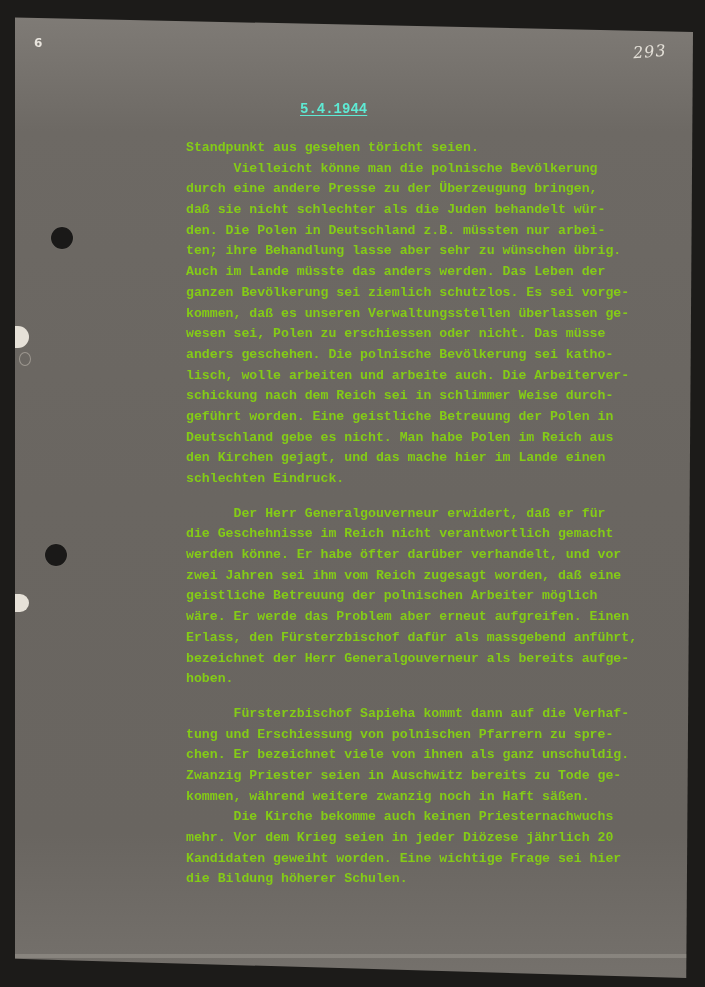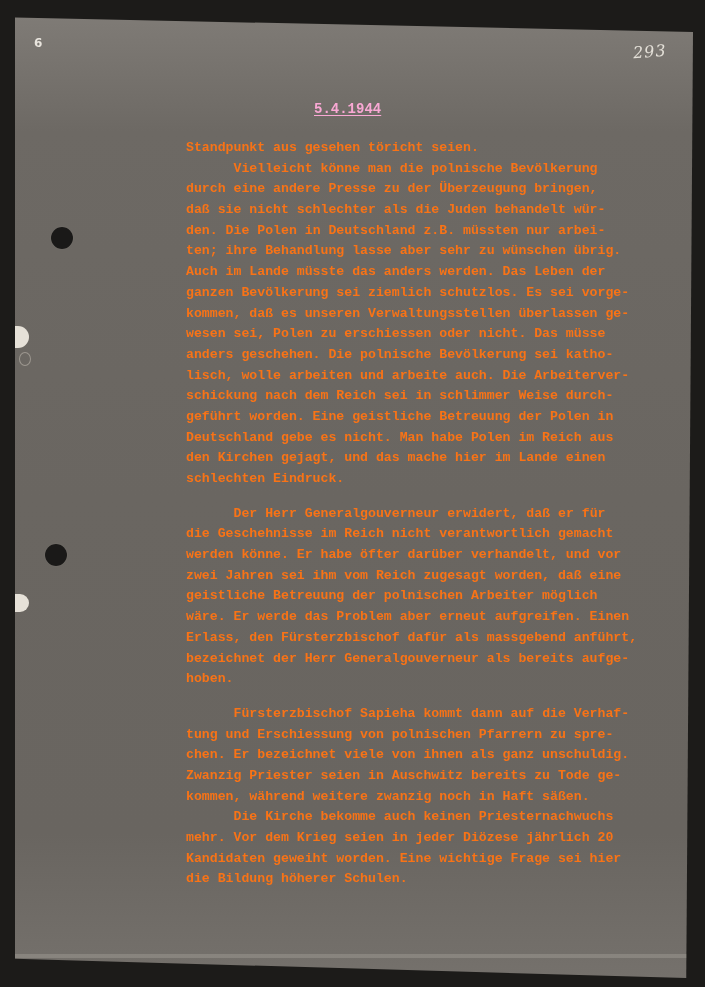--- a/index.html
+++ b/index.html
@@ -66,34 +66,33 @@
       color: #e4e0d8;
       font-family: "DejaVu Serif", serif;
       font-style: italic;
       font-size: 16px;
       letter-spacing: 1px;
     }
     .date {
       position: absolute;
       left: 300px;
       top: 101px;
-      color: #f9a8d4;
+      color: #5eead4;
       font-family: "Liberation Mono", monospace;
       font-weight: bold;
       font-size: 14px;
       text-decoration: underline;
       text-underline-offset: 2px;
-      margin-left: 14px;
     }
     .body-text {
       position: absolute;
       left: 186px;
       top: 138px;
       width: 480px;
-      color: #f97316;
+      color: #84cc16;
       font-family: "Liberation Mono", monospace;
       font-weight: bold;
       font-size: 13.2px;
       line-height: 20.7px;
       white-space: pre;
     }
     .line { display: block; height: 20.7px; }
     .gap { display: block; height: 14px; }
     .u { text-underline-offset: 2px; }
   </style>

